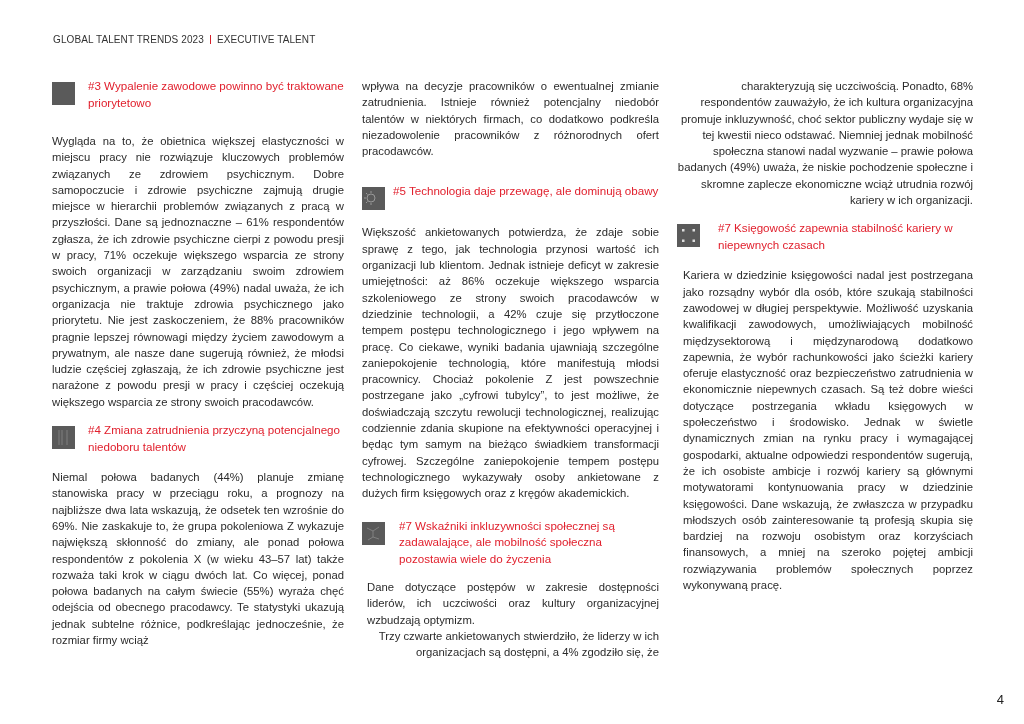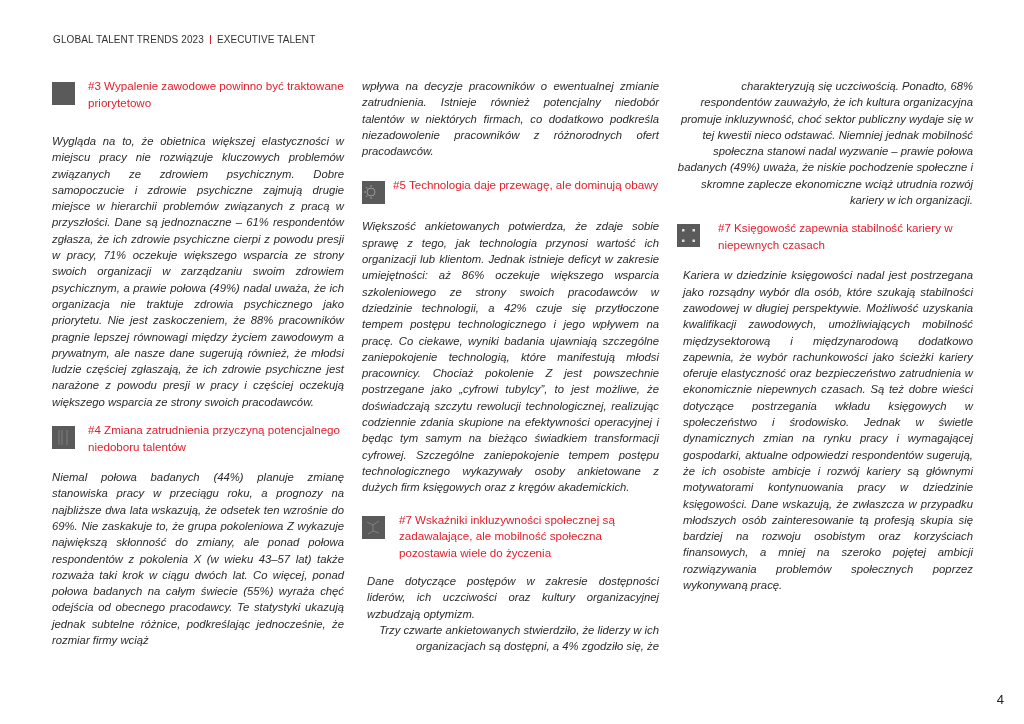--- a/index.html
+++ b/index.html
@@ -4,21 +4,21 @@
 <style>
   html, body { margin: 0; padding: 0; background: #ffffff; }
   body { width: 1024px; height: 724px; position: relative; overflow: hidden;
          font-family: "Liberation Sans", sans-serif; color: #2b2b2b; }
   .header { position: absolute; left: 53px; top: 34px; font-size: 10px; letter-spacing: 0.1px; color: #333; display: flex; align-items: center; }
   .header .sep { display: inline-block; width: 1px; height: 9px; background: #d6202b; margin: 0 6px; }
   .col { position: absolute; top: 78px; }
   .col1 { left: 52px; width: 292px; }
   .col2 { left: 362px; width: 297px; }
   .col3 { left: 677px; width: 296px; }
-  .para { font-size: 11.3px; line-height: 16.3px; text-align: justify; margin: 0; font-style: italic; }
+  .para { font-size: 11.3px; line-height: 16.3px; text-align: justify; margin: 0; }
   .para.left { text-align: right; }
   .sec-head { display: flex; align-items: flex-start; margin: 0; }
   .sec-icon { width: 23px; height: 23px; background: #5a5a5a; flex: 0 0 auto; margin-right: 13px; margin-top: 4px; position: relative; }
   .sec-icon svg { position: absolute; left: 0; top: 0; }
   .sec-title { color: #e1202d; font-weight: normal; font-size: 11.6px; line-height: 16.5px; margin: 0; }
   .page-num { position: absolute; right: 20px; top: 692px; font-size: 13px; color: #222; }
 </style>
 </head>
 <body>
 
@@ -46,21 +46,21 @@
         </svg>
     </span>
     <p class="sec-title">#4 Zmiana zatrudnienia przyczyną potencjalnego niedoboru talentów</p>
   </div>
   <p class="para" style="margin-top:14px;">Niemal połowa badanych (44%) planuje zmianę stanowiska pracy w przeciągu roku, a prognozy na najbliższe dwa lata wskazują, że odsetek ten wzrośnie do 69%. Nie zaskakuje to, że grupa pokoleniowa Z wykazuje największą skłonność do zmiany, ale ponad połowa respondentów z pokolenia X (w wieku 43–57 lat) także rozważa taki krok w ciągu dwóch lat. Co więcej, ponad połowa badanych na całym świecie (55%) wyraża chęć odejścia od obecnego pracodawcy. Te statystyki ukazują jednak subtelne różnice, podkreślając jednocześnie, że rozmiar firmy wciąż</p>
 </div>
 
 <div class="col col2">
   <p class="para">wpływa na decyzje pracowników o ewentualnej zmianie zatrudnienia. Istnieje również potencjalny niedobór talentów w niektórych firmach, co dodatkowo podkreśla niezadowolenie pracowników z różnorodnych ofert pracodawców.</p>
 
-  <div class="sec-head" style="margin-top:18px;">
+  <div class="sec-head" style="margin-top:24px;">
     <span class="sec-icon" style="margin-right:8px;">
       <svg width="23" height="23" viewBox="0 0 23 23">
           <circle cx="9" cy="11" r="4" fill="none" stroke="#999" stroke-width="1"></circle>
           <g stroke="#999" stroke-width="1">
             <line x1="9" y1="4" x2="9" y2="6"></line>
             <line x1="9" y1="16" x2="9" y2="18"></line>
             <line x1="2" y1="11" x2="4" y2="11"></line>
             <line x1="4" y1="6" x2="5.5" y2="7.5"></line>
             <line x1="4" y1="16" x2="5.5" y2="14.5"></line>
           </g>

